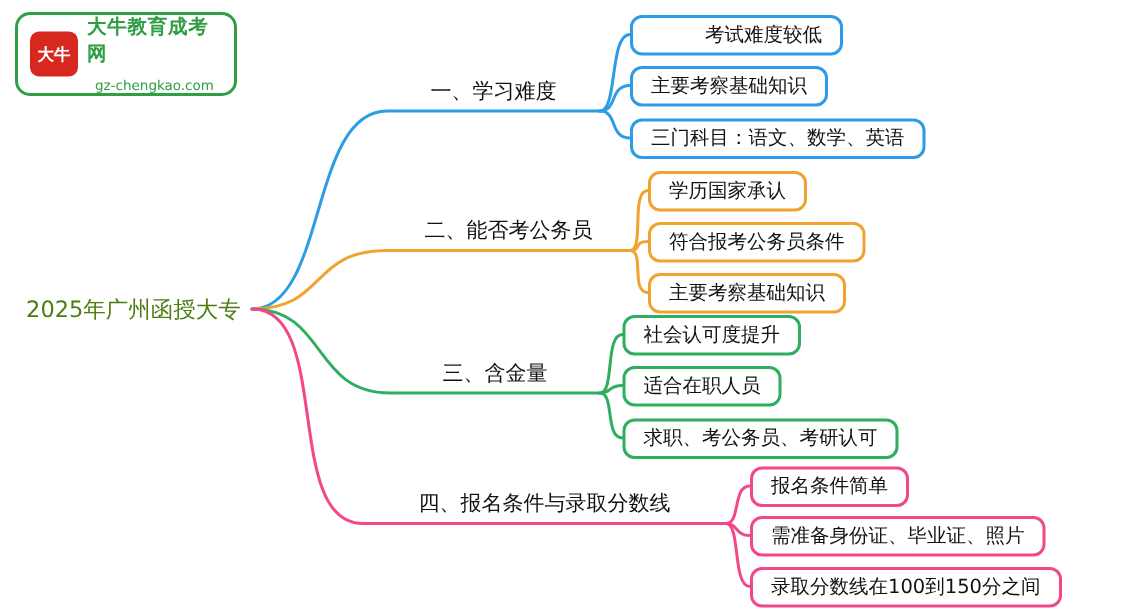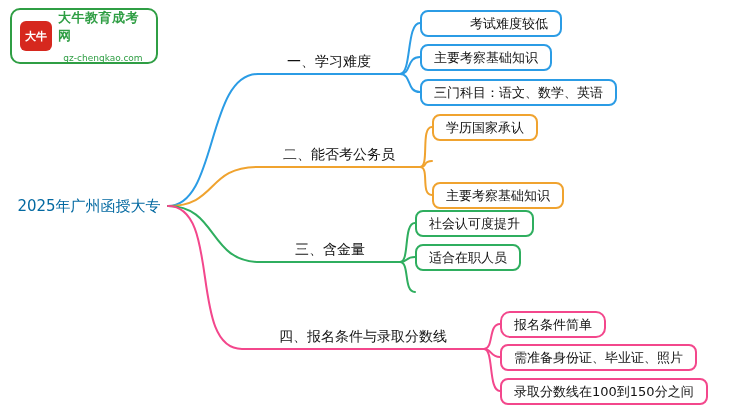--- a/index.html
+++ b/index.html
@@ -3,21 +3,21 @@
 <meta charset="utf-8">
 <style>
   html,body{margin:0;padding:0;background:#fff;}
   #stage{
     position:relative;width:750px;height:410px;background:#ffffff;
     font-family:"DejaVu Sans","Liberation Sans",sans-serif;overflow:hidden;
   }
   #wires{position:absolute;left:0;top:0;width:750px;height:410px;}
   .root-label{
     position:absolute;left:10px;top:194px;width:158px;
-    font-size:15px;color:#0369a1;text-align:center;line-height:24px;font-weight:500;
+    font-size:15px;color:#4d7c0f;text-align:center;line-height:24px;font-weight:500;
   }
   .branch-label{
     position:absolute;height:22px;line-height:22px;
     text-align:center;font-size:14px;color:#111;font-weight:500;white-space:nowrap;
   }
   .leaf{
     position:absolute;box-sizing:border-box;height:27px;line-height:21px;
     padding:1px 12px;border:2px solid #888;border-radius:8px;background:#fff;
     font-size:13px;color:#111;white-space:nowrap;display:flex;align-items:center;
   }
@@ -76,22 +76,24 @@
   <div class="branch-label" style="left:258px;top:50px;width:142px;">一、学习难度</div>
   <div class="branch-label" style="left:260px;top:238px;width:140px;">三、含金量</div>
   <div class="branch-label" style="left:258px;top:143px;width:162px;">二、能否考公务员</div>
   <div class="branch-label" style="left:242px;top:325px;width:242px;">四、报名条件与录取分数线</div>
 
   <div class="leaf" style="left: 420px; top: 10px; border-color: rgb(43, 156, 229); padding-left: 48px;">考试难度较低</div>
   <div class="leaf" style="left: 420px; top: 44px; border-color: rgb(43, 156, 229);">主要考察基础知识</div>
   <div class="leaf" style="left: 420px; top: 79px; border-color: rgb(43, 156, 229);">三门科目：语文、数学、英语</div>
 
   <div class="leaf" style="left: 432px; top: 114px; border-color: rgb(240, 163, 47);">学历国家承认</div>
+  <div class="leaf" style="left: 432px; top: 148px; border-color: rgb(240, 163, 47);">符合报考公务员条件</div>
   <div class="leaf" style="left: 432px; top: 182px; border-color: rgb(240, 163, 47);">主要考察基础知识</div>
 
   <div class="leaf" style="left: 415px; top: 210px; border-color: rgb(47, 174, 95);">社会认可度提升</div>
   <div class="leaf" style="left: 415px; top: 244px; border-color: rgb(47, 174, 95);">适合在职人员</div>
+  <div class="leaf" style="left: 415px; top: 279px; border-color: rgb(47, 174, 95);">求职、考公务员、考研认可</div>
 
-  <div class="leaf" style="left: 500px; top: 311px; border-color: rgb(243, 71, 140); border-radius: 10px;">报名条件简单</div>
+  <div class="leaf" style="left: 500px; top: 311px; border-color: rgb(243, 71, 140);">报名条件简单</div>
   <div class="leaf" style="left: 500px; top: 344px; border-color: rgb(243, 71, 140);">需准备身份证、毕业证、照片</div>
   <div class="leaf" style="left: 500px; top: 378px; border-color: rgb(243, 71, 140);">录取分数线在100到150分之间</div>
 
 </div>
 
 </body></html>

